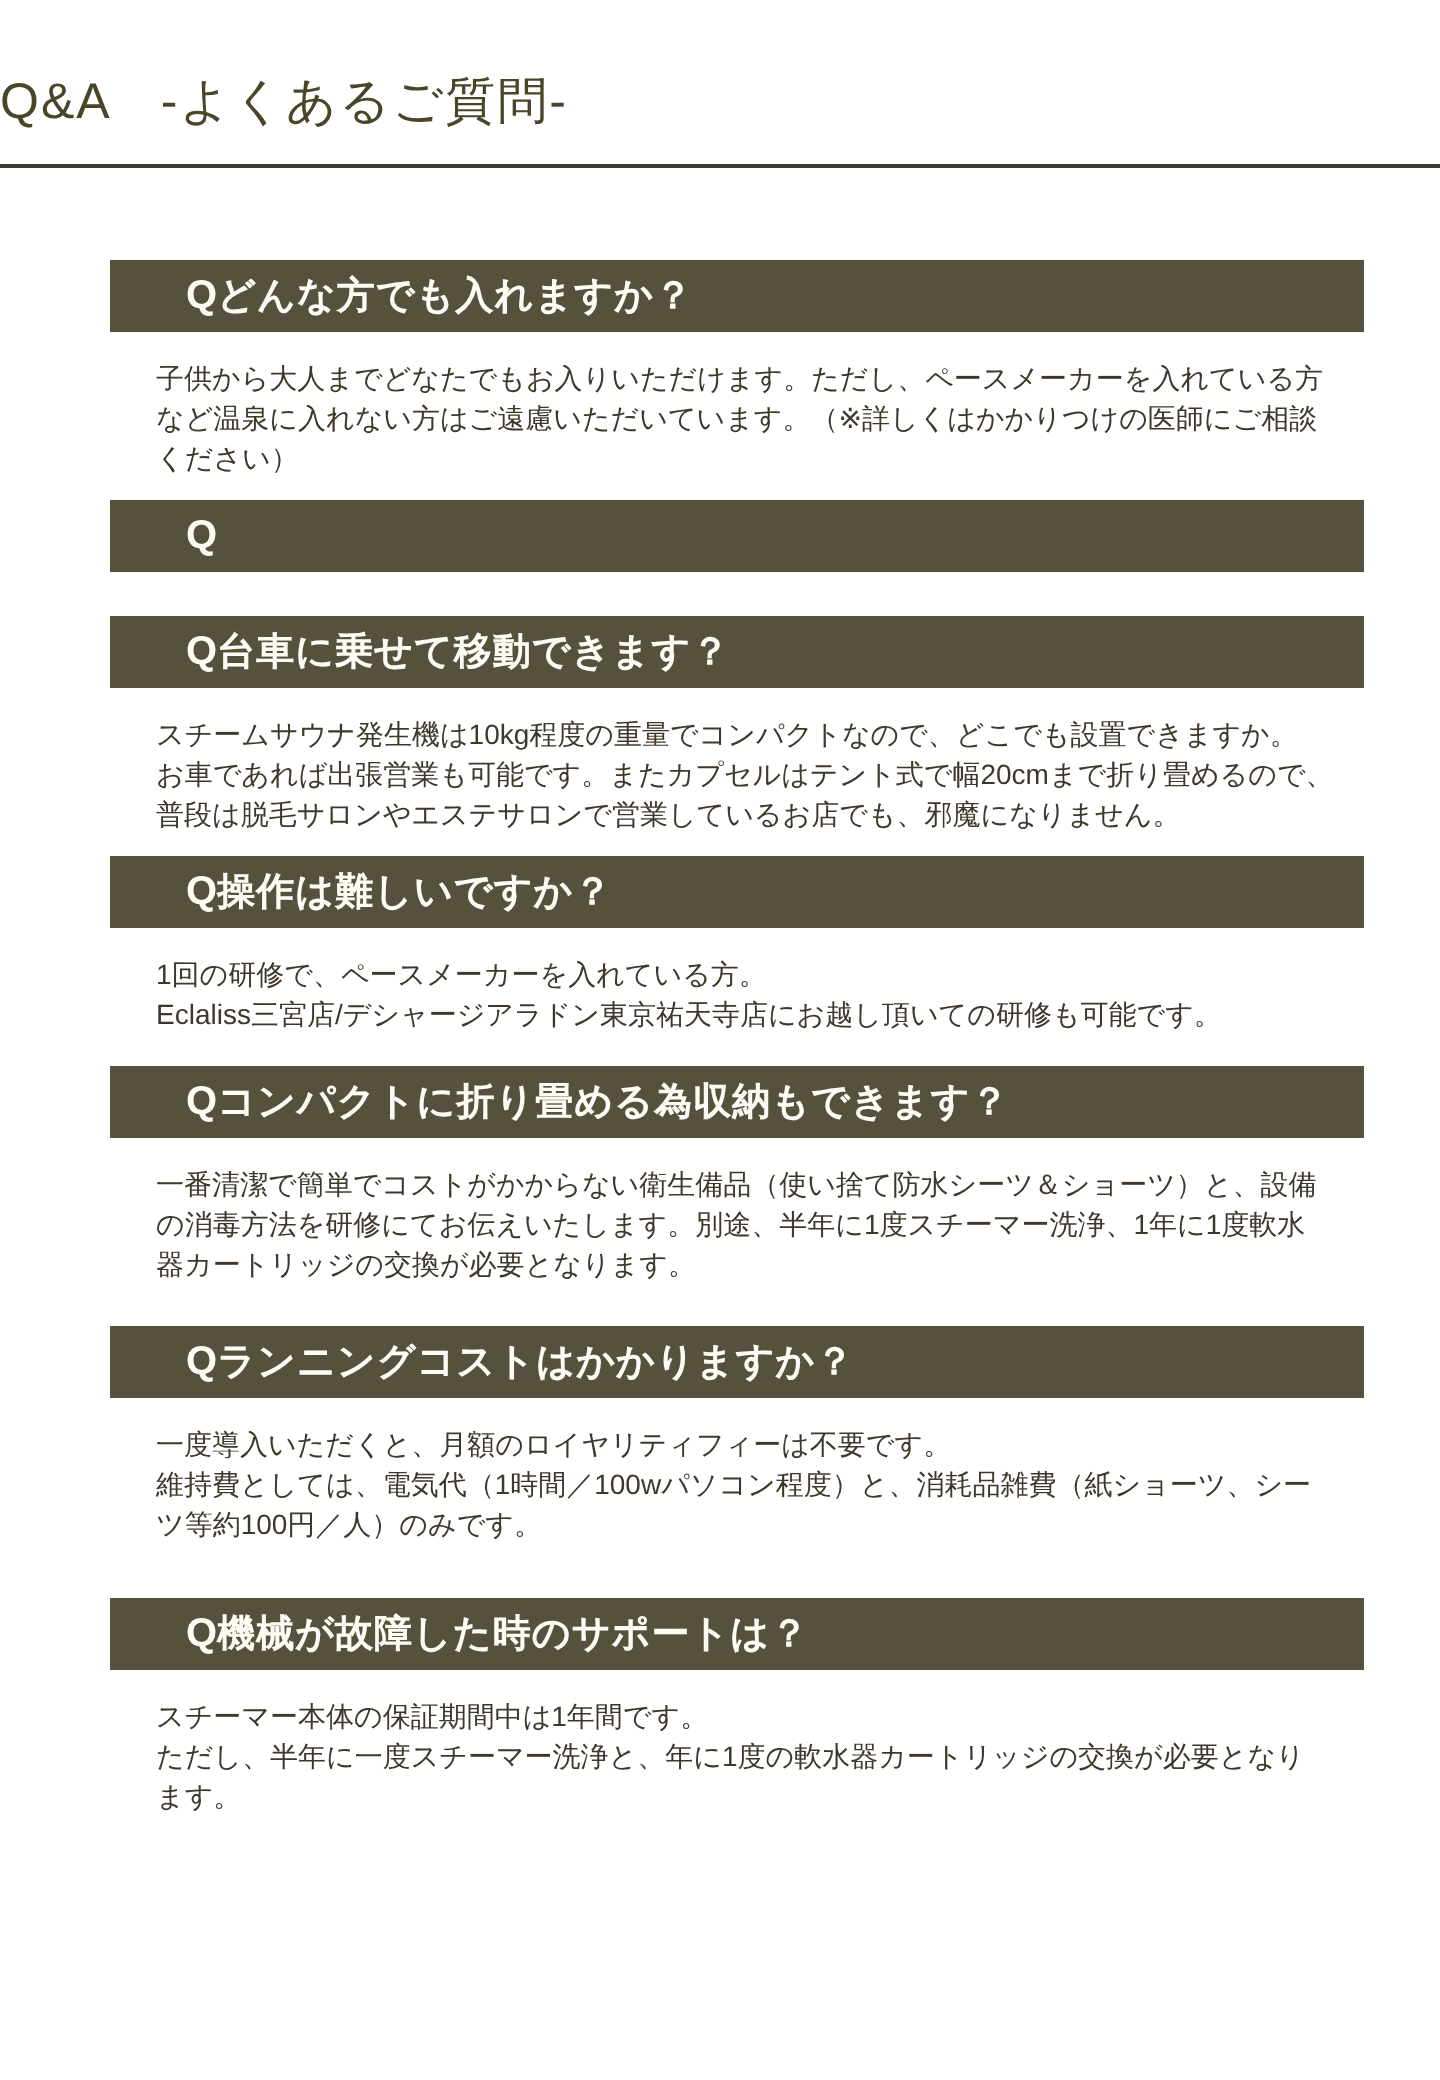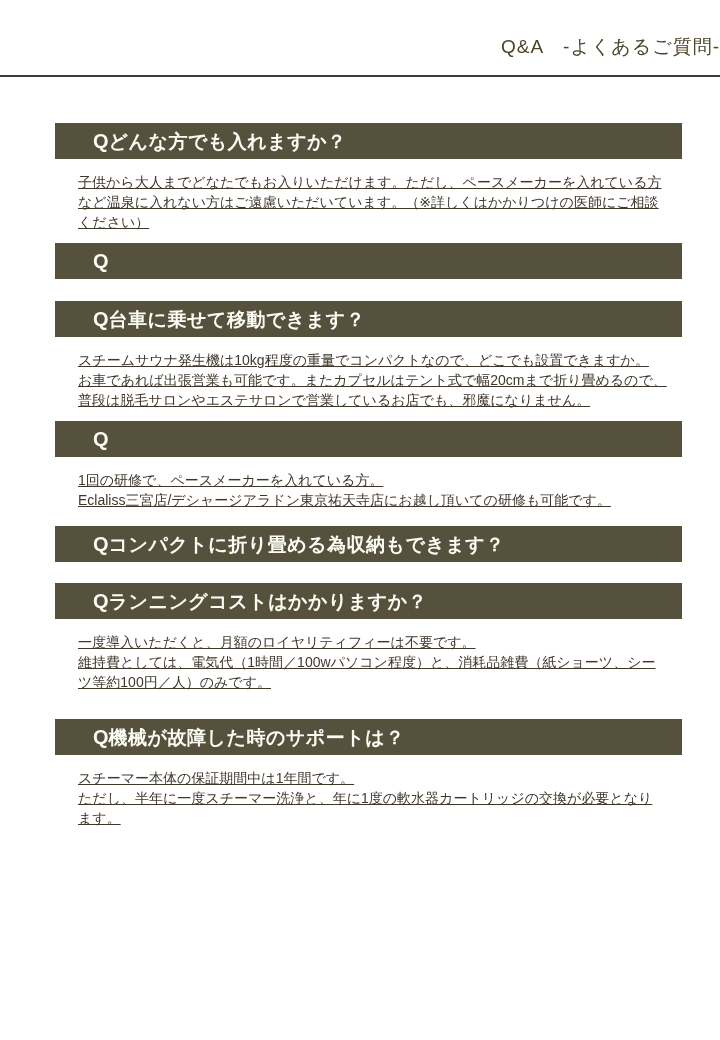--- a/index.html
+++ b/index.html
@@ -16,22 +16,22 @@
     background: var(--page-bg);
     overflow: hidden;
     font-family: "Liberation Sans", "DejaVu Sans", sans-serif;
   }
   .page-header {
     padding-top: 34px;
     padding-bottom: 15px;
     border-bottom: 2px solid var(--divider);
   }
   .page-title {
-    text-align: right;
-    font-size: 19px;
+    text-align: left;
+    font-size: 25px;
     font-weight: 400;
     letter-spacing: 1px;
     color: var(--title-text);
   }
   .faq {
     margin: 46px 38px 0 55px;
   }
   .faq-item { width: 627px; }
   .qbar {
     height: 36px;
@@ -52,21 +52,20 @@
     color: var(--header-text);
     line-height: 1;
     letter-spacing: 0.5px;
   }
   .answer {
     margin: 13px 10px 0 23px;
     font-size: 14px;
     line-height: 20px;
     color: var(--body-text);
     white-space: pre-line;
-    text-decoration: underline;
   }
   .faq-item:nth-of-type(1) { margin-bottom: 11px; }
   .faq-item:nth-of-type(2) { margin-bottom: 22px; }
   .faq-item:nth-of-type(3) { margin-bottom: 11px; }
   .faq-item:nth-of-type(4) { margin-bottom: 16px; }
   .faq-item:nth-of-type(5) { margin-bottom: 21px; }
   .faq-item:nth-of-type(6) { margin-bottom: 27px; }
 </style>
 </head>
 <body>
@@ -99,30 +98,34 @@
       <span class="qtext">台車に乗せて移動できます？</span>
     </div>
     <p class="answer">スチームサウナ発生機は10kg程度の重量でコンパクトなので、どこでも設置できますか。
 お車であれば出張営業も可能です。またカプセルはテント式で幅20cmまで折り畳めるので、
 普段は脱毛サロンやエステサロンで営業しているお店でも、邪魔になりません。</p>
   </section>
 
   <section class="faq-item">
     <div class="qbar">
       <span class="qmark">Q</span>
+      <span class="qtext">操作は難しいですか？</span>
     </div>
     <p class="answer">1回の研修で、ペースメーカーを入れている方。
 Eclaliss三宮店/デシャージアラドン東京祐天寺店にお越し頂いての研修も可能です。</p>
   </section>
 
   <section class="faq-item">
     <div class="qbar">
       <span class="qmark">Q</span>
       <span class="qtext">コンパクトに折り畳める為収納もできます？</span>
     </div>
+    <p class="answer">一番清潔で簡単でコストがかからない衛生備品（使い捨て防水シーツ＆ショーツ）と、設備
+の消毒方法を研修にてお伝えいたします。別途、半年に1度スチーマー洗浄、1年に1度軟水
+器カートリッジの交換が必要となります。</p>
   </section>
 
   <section class="faq-item">
     <div class="qbar">
       <span class="qmark">Q</span>
       <span class="qtext">ランニングコストはかかりますか？</span>
     </div>
     <p class="answer">一度導入いただくと、月額のロイヤリティフィーは不要です。
 維持費としては、電気代（1時間／100wパソコン程度）と、消耗品雑費（紙ショーツ、シー
 ツ等約100円／人）のみです。</p>

